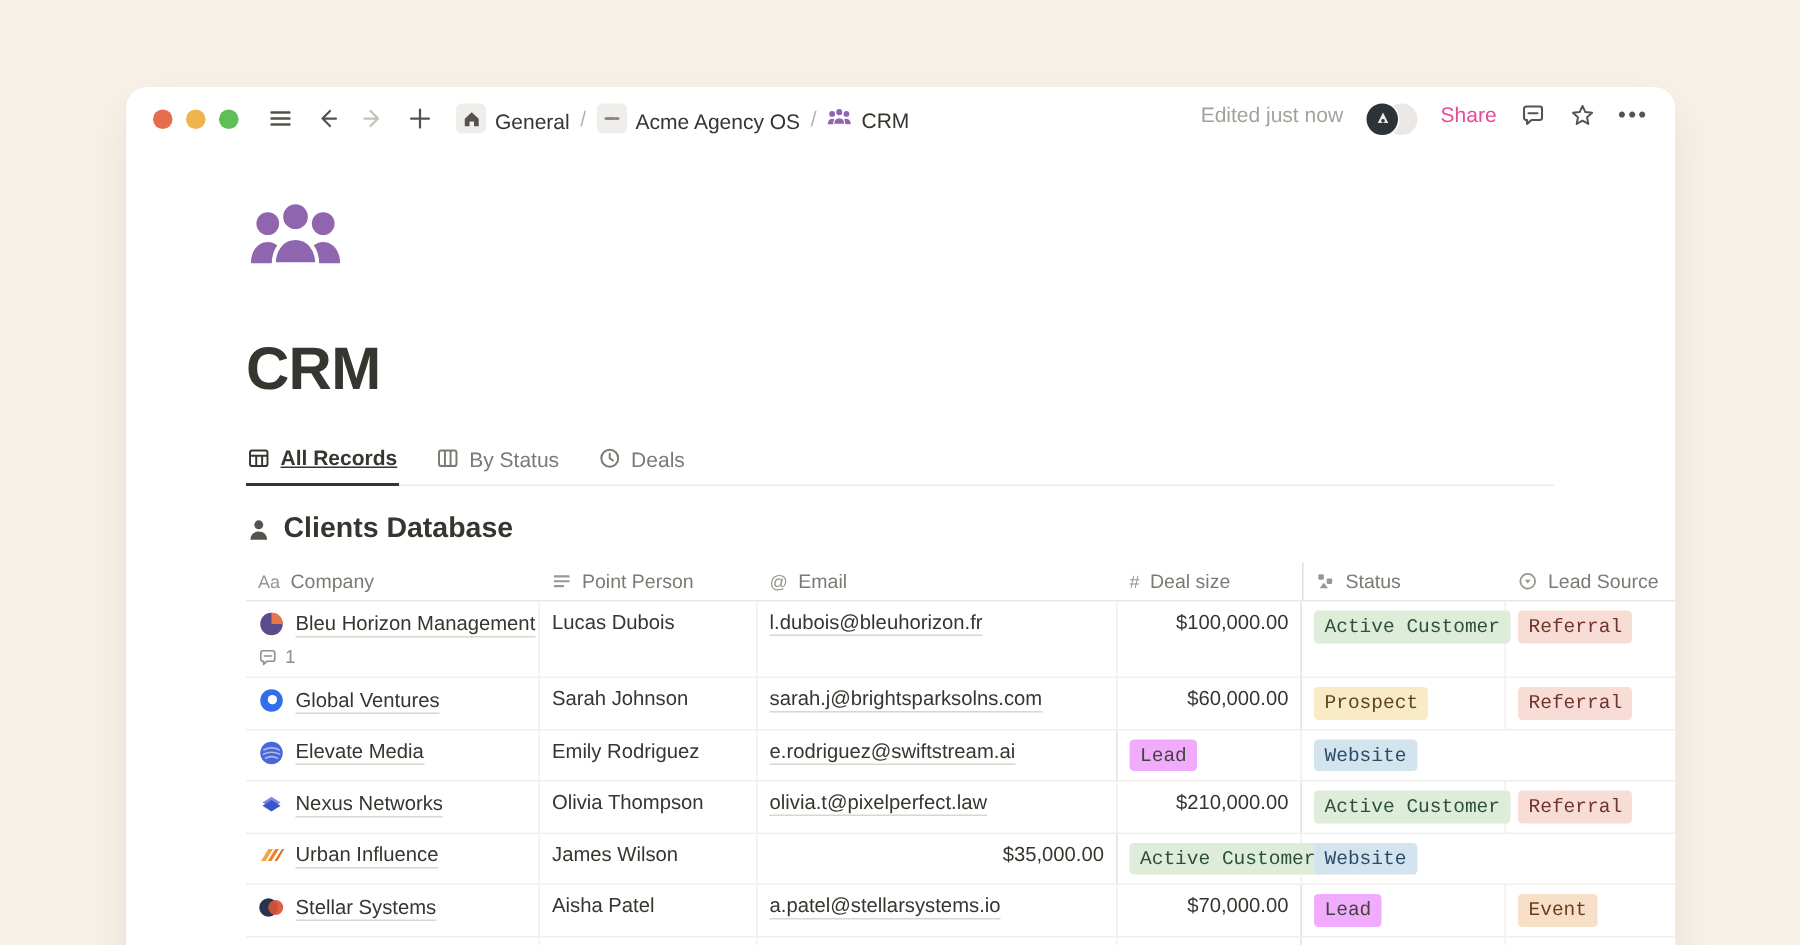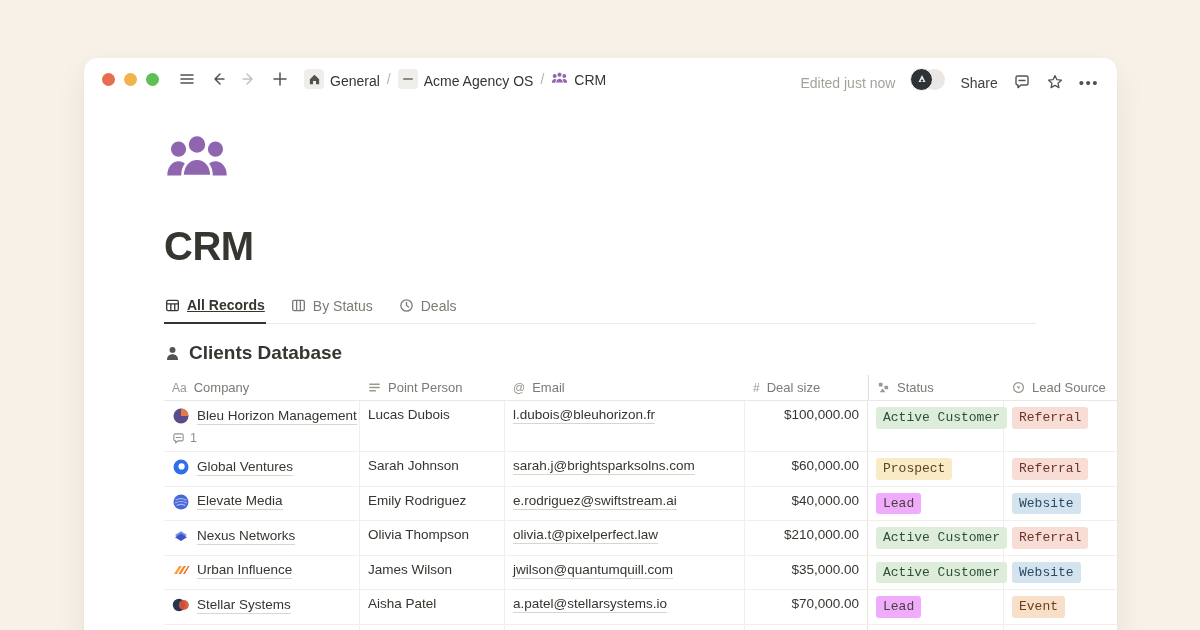--- a/index.html
+++ b/index.html
@@ -19,26 +19,26 @@
   
   .topbar { display:flex; align-items:center; height:42px; padding:0 18px; gap:9px; }
   .dot { width:13px; height:13px; border-radius:50%; }
   .winbtn { border:none; background:none; cursor:pointer; display:flex; align-items:center; justify-content:center; width:22px; height:22px; color:#55534E; }
   .winbtn svg { display:block; }
   .winbtn.disabled { color:#C4C1BB; }
   .crumbs { display:flex; align-items:center; gap:7px; margin-left:4px; font-size:14px; color:#37352F; }
   .crumb { display:flex; align-items:flex-end; gap:6px; cursor:pointer; }
   .crumb-box { width:20px; height:20px; border-radius:4px; background:#EFEEEB; display:flex; align-items:center; justify-content:center; }
   .crumb-sep { color:#B6B3AD; }
-  .topbar-right { margin-left:auto; display:flex; align-items:flex-end; gap:15px; }
+  .topbar-right { margin-left:auto; display:flex; align-items:flex-start; gap:15px; }
   .edited { font-size:14px; color:#A5A29C; }
   .avatars { display:flex; align-items:center; }
   .avatar1 { width:23px; height:23px; border-radius:50%; background:#2E3338; display:flex; align-items:center; justify-content:center; z-index:2; border:1px solid #fff; }
   .avatar2 { width:21px; height:21px; border-radius:50%; background:#D8D4CD; opacity:.55; margin-left:-9px; z-index:1; }
-  .share { font-size:14px; color:#404040; background:none; border:none; cursor:pointer; font-family:inherit; }
+  .share { font-size:14px; color:#ec4899; background:none; border:none; cursor:pointer; font-family:inherit; }
   .iconbtn { background:none; border:none; cursor:pointer; color:#55534E; display:flex; align-items:center; }
   .more-dots { font-size:15px; letter-spacing:1.5px; color:#55534E; }
   
   .content { padding:30px 0 0 80px; }
   .page-icon { width:66px; height:54px; cursor:pointer; }
   .page-title { margin-top:40px; font-size:40px; font-weight:700; letter-spacing:-0.5px; color:#37352F; }
   
   .tabs { margin-top:28px; display:flex; gap:24px; border-bottom:1px solid #ECEBE8; width:872px; }
   .tab { display:flex; align-items:center; gap:7px; font-size:14px; color:#7D7A74; padding:0 1px 9px 1px; cursor:pointer; }
   .tab.active { color:#37352F; font-weight:700; border-bottom:2px solid #37352F; margin-bottom:-1px;text-decoration:underline; }
@@ -327,23 +327,20 @@
               </svg>
             <span class="company-name">Elevate Media</span>
           </span>
         </div>
         <div class="td">
             <span>Emily Rodriguez</span>
           </div>
         <div class="td">
             <span class="email">e.rodriguez@swiftstream.ai</span>
           </div>
-        <div class="td deal">
-            <span>$40,000.00</span>
-          </div>
         <div class="td col-status">
             <span class="badge bg-gray">Lead</span>
           </div>
         <div class="td">
             <span class="badge bg-blue">Website</span>
           </div>
       </div>
 
       <div class="grid-row trow">
         <div class="td company-cell">
@@ -378,23 +375,20 @@
             <svg class="cicon" viewBox="0 0 18 18">
                 <path d="M2 12 L7 4 H10 L5 12 Z" fill="#F5A43F"></path>
                 <path d="M6.5 12 L11.5 4 H14 L9 12 Z" fill="#F0822C"></path>
                 <path d="M11 12 L16 4 H17.5 L12.8 12 Z" fill="#E86A1F"></path>
               </svg>
             <span class="company-name">Urban Influence</span>
           </span>
         </div>
         <div class="td">
             <span>James Wilson</span>
-          </div>
-        <div class="td">
-            <span class="email">jwilson@quantumquill.com</span>
           </div>
         <div class="td deal">
             <span>$35,000.00</span>
           </div>
         <div class="td col-status">
             <span class="badge bg-green">Active Customer</span>
           </div>
         <div class="td">
             <span class="badge bg-blue">Website</span>
           </div>

